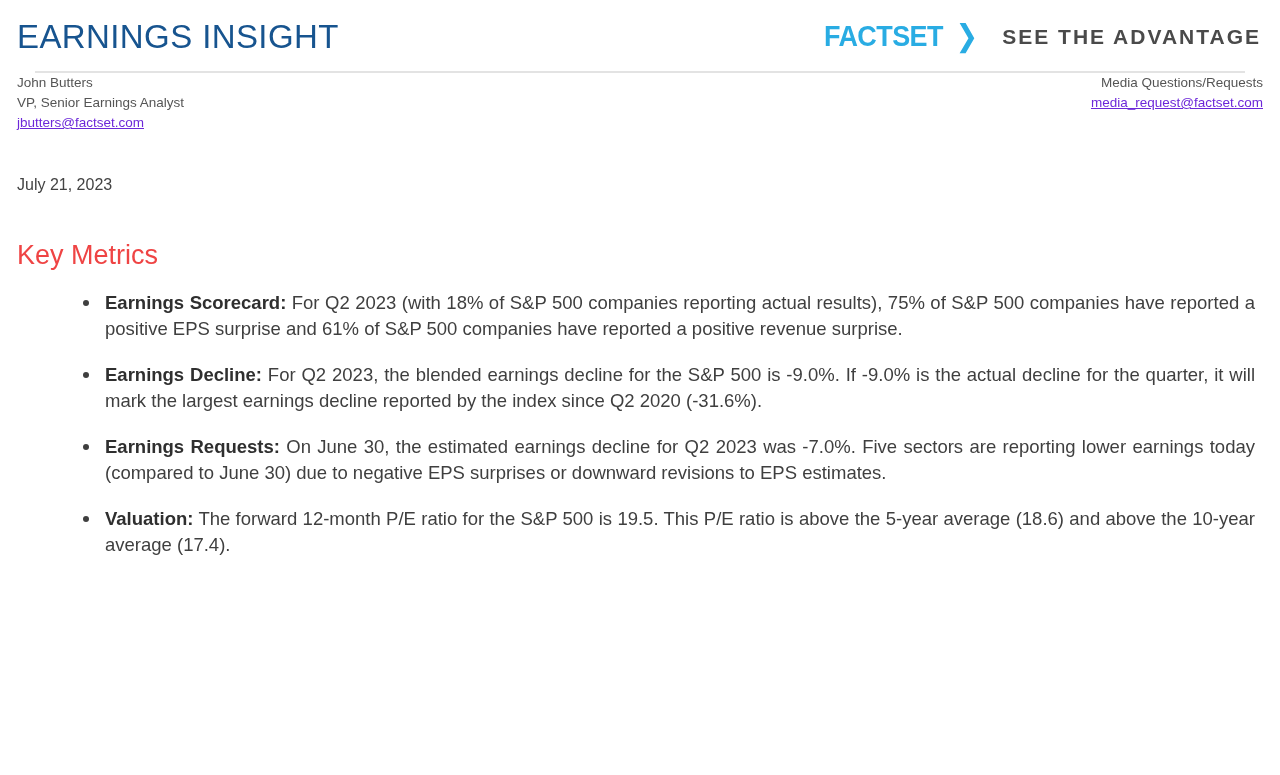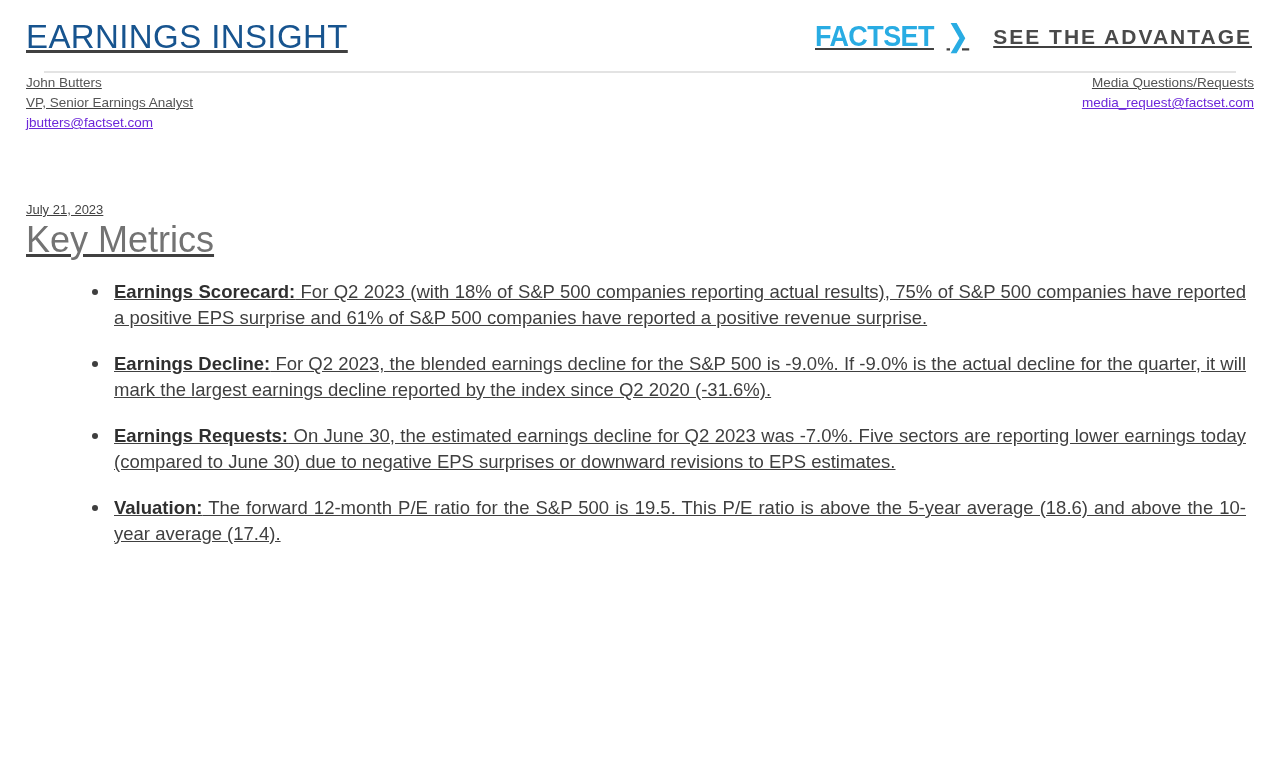--- a/index.html
+++ b/index.html
@@ -14,22 +14,21 @@
     font-family: "Liberation Sans", sans-serif;
     color: #404040;
     overflow: hidden;
   }
 
   .page {
     position: relative;
     width: 1280px;
     height: 775px;
     box-sizing: border-box;
-    padding: 0 26px;
-    text-decoration: underline;
+    padding: 0 17px;
   }
 
   
   .header {
     position: relative;
     height: 73px;
     display: flex;
     align-items: center;
     justify-content: space-between;
   }
@@ -94,31 +93,32 @@
   .contacts .right { text-align: right; }
   .contact-line { white-space: nowrap; }
   .email-link {
     color: #6d28d9;
     text-decoration: underline;
     cursor: pointer;
   }
 
   
   .doc-date {
-    margin-top: 69px;
-    font-size: 13px;
+    margin-top: 42px;
+    font-size: 16px;
     color: #434343;
     line-height: 1.2;
   }
 
   
   .section-title {
-    font-size: 36px;
+    margin-top: 45px;
+    font-size: 27px;
     font-weight: 400;
-    color: #737373;
+    color: #ef4444;
     line-height: 1.2;
   }
 
   
   .metrics {
     list-style: none;
     margin: 18px 0 0 0;
     padding: 0;
   }
   .metric-item {

